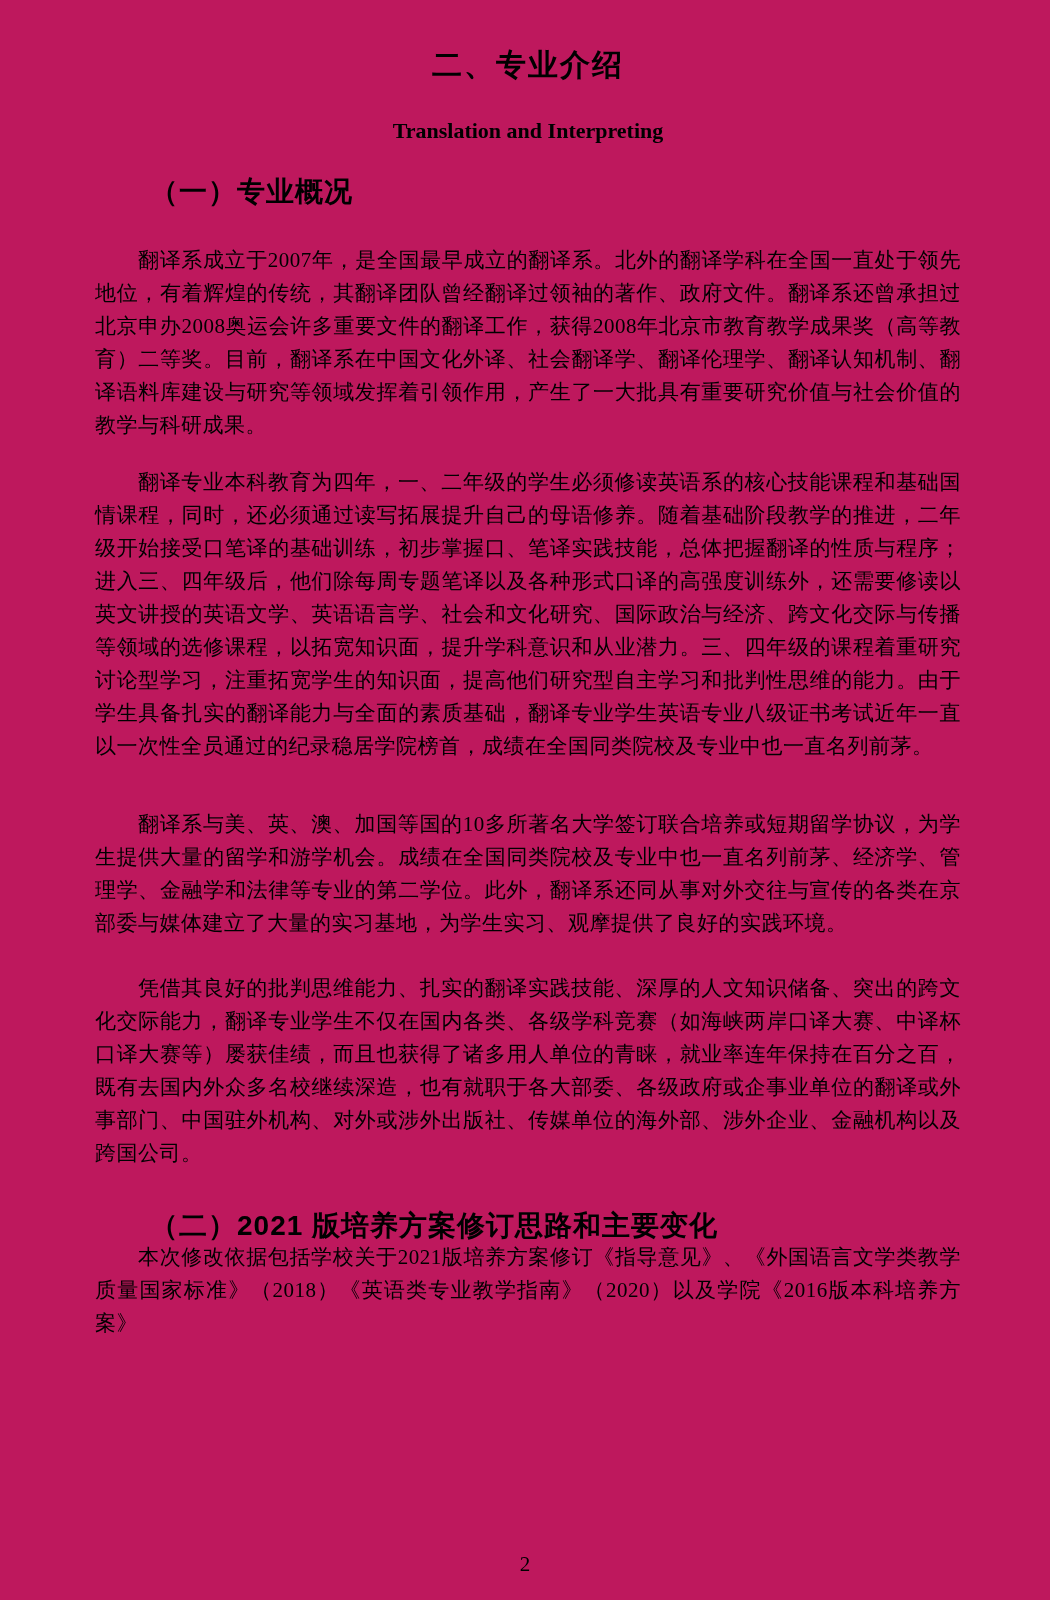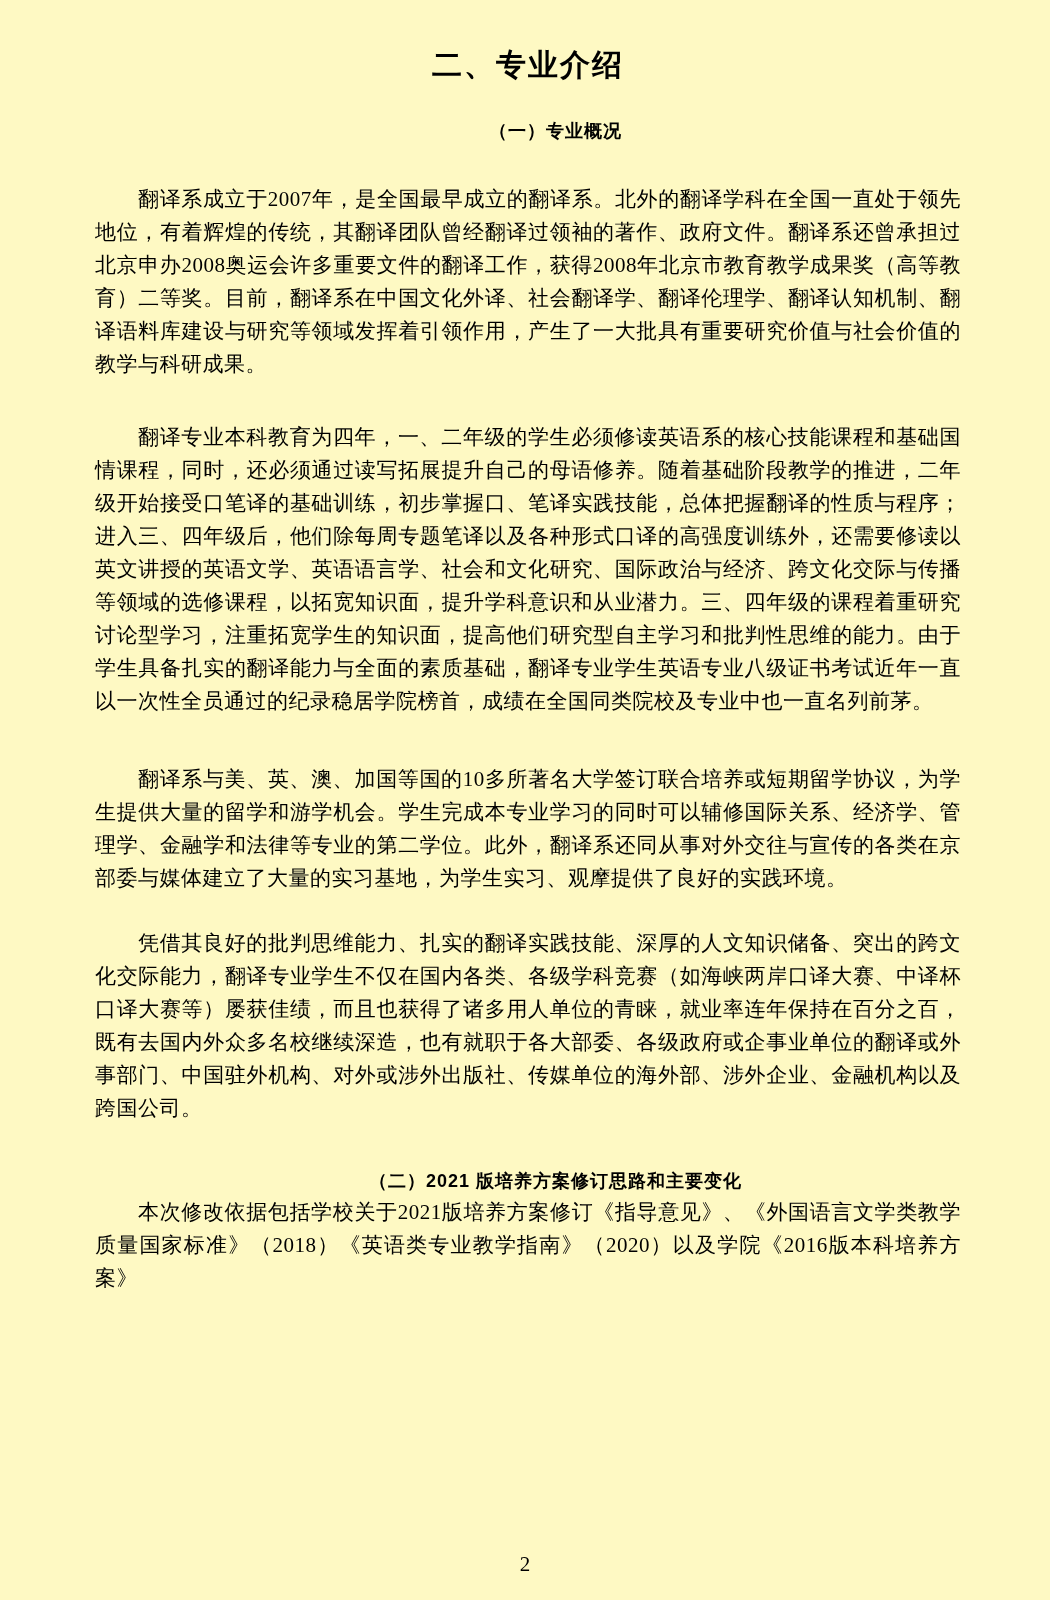--- a/index.html
+++ b/index.html
@@ -6,21 +6,21 @@
   html, body {
     width: 1050px;
     height: 1600px;
     background: #ffffff;
     overflow: hidden;
   }
   .page {
     position: relative;
     width: 1050px;
     height: 1600px;
-    background: #fef9c3;
+    background: #be185d;
     color: #000000;
     font-family: "Liberation Serif", "DejaVu Serif", serif;
   }
   .content {
     position: absolute;
     left: 95px;
     top: 0;
     width: 866px;
   }
   .doc-title {
@@ -45,37 +45,37 @@
     margin-top: 33px;
     font-family: "Liberation Serif", "DejaVu Serif", serif;
     font-weight: bold;
     font-size: 22px;
     line-height: 28px;
     text-align: center;
   }
   .section-heading {
     font-family: "Liberation Sans", "DejaVu Sans", sans-serif;
     font-weight: bold;
-    font-size: 18px;
+    font-size: 28px;
     line-height: 30px;
-    text-align: center;
+    text-align: left;
     padding-left: 55px;
     letter-spacing: 1px;
   }
   .section-heading.first { margin-top: 32px; }
   .section-heading.second { margin-top: 41px; }
   .body-para {
     font-size: 21px;
     line-height: 33px;
     text-align: justify;
     text-indent: 43px;
     letter-spacing: 0.5px;
   }
   .para-1 { margin-top: 37px; font-family: Liberation Serif, serif; }
-  .para-2 { margin-top: 40px; }
+  .para-2 { margin-top: 24px; }
   .para-3 { margin-top: 45px; }
   .para-4 { margin-top: 32px; }
   .para-5 { }
   .page-number {
     position: absolute;
     top: 1552px;
     left: 0;
     width: 1050px;
     text-align: center;
     font-family: "Liberation Serif", "DejaVu Serif", serif;
@@ -85,28 +85,29 @@
 </style>
 </head>
 <body>
 
 <div class="page">
   <div class="content">
 
     <h1 class="doc-title">二、专业介绍</h1>
 
 
+    <h3 class="major-name-en">Translation and Interpreting</h3>
 
     <h4 class="section-heading first">（一）专业概况</h4>
 
     <p class="body-para para-1">翻译系成立于2007年，是全国最早成立的翻译系。北外的翻译学科在全国一直处于领先地位，有着辉煌的传统，其翻译团队曾经翻译过领袖的著作、政府文件。翻译系还曾承担过北京申办2008奥运会许多重要文件的翻译工作，获得2008年北京市教育教学成果奖（高等教育）二等奖。目前，翻译系在中国文化外译、社会翻译学、翻译伦理学、翻译认知机制、翻译语料库建设与研究等领域发挥着引领作用，产生了一大批具有重要研究价值与社会价值的教学与科研成果。</p>
 
     <p class="body-para para-2">翻译专业本科教育为四年，一、二年级的学生必须修读英语系的核心技能课程和基础国情课程，同时，还必须通过读写拓展提升自己的母语修养。随着基础阶段教学的推进，二年级开始接受口笔译的基础训练，初步掌握口、笔译实践技能，总体把握翻译的性质与程序；进入三、四年级后，他们除每周专题笔译以及各种形式口译的高强度训练外，还需要修读以英文讲授的英语文学、英语语言学、社会和文化研究、国际政治与经济、跨文化交际与传播等领域的选修课程，以拓宽知识面，提升学科意识和从业潜力。三、四年级的课程着重研究讨论型学习，注重拓宽学生的知识面，提高他们研究型自主学习和批判性思维的能力。由于学生具备扎实的翻译能力与全面的素质基础，翻译专业学生英语专业八级证书考试近年一直以一次性全员通过的纪录稳居学院榜首，成绩在全国同类院校及专业中也一直名列前茅。</p>
 
-    <p class="body-para para-3">翻译系与美、英、澳、加国等国的10多所著名大学签订联合培养或短期留学协议，为学生提供大量的留学和游学机会。学生完成本专业学习的同时可以辅修国际关系、经济学、管理学、金融学和法律等专业的第二学位。此外，翻译系还同从事对外交往与宣传的各类在京部委与媒体建立了大量的实习基地，为学生实习、观摩提供了良好的实践环境。</p>
+    <p class="body-para para-3">翻译系与美、英、澳、加国等国的10多所著名大学签订联合培养或短期留学协议，为学生提供大量的留学和游学机会。成绩在全国同类院校及专业中也一直名列前茅、经济学、管理学、金融学和法律等专业的第二学位。此外，翻译系还同从事对外交往与宣传的各类在京部委与媒体建立了大量的实习基地，为学生实习、观摩提供了良好的实践环境。</p>
 
     <p class="body-para para-4">凭借其良好的批判思维能力、扎实的翻译实践技能、深厚的人文知识储备、突出的跨文化交际能力，翻译专业学生不仅在国内各类、各级学科竞赛（如海峡两岸口译大赛、中译杯口译大赛等）屡获佳绩，而且也获得了诸多用人单位的青睐，就业率连年保持在百分之百，既有去国内外众多名校继续深造，也有就职于各大部委、各级政府或企事业单位的翻译或外事部门、中国驻外机构、对外或涉外出版社、传媒单位的海外部、涉外企业、金融机构以及跨国公司。</p>
 
     <h4 class="section-heading second">（二）2021 版培养方案修订思路和主要变化</h4>
 
     <p class="body-para para-5">本次修改依据包括学校关于2021版培养方案修订《指导意见》、《外国语言文学类教学质量国家标准》（2018）《英语类专业教学指南》（2020）以及学院《2016版本科培养方案》</p>
 
   </div>
 
   <div class="page-number">2</div>

